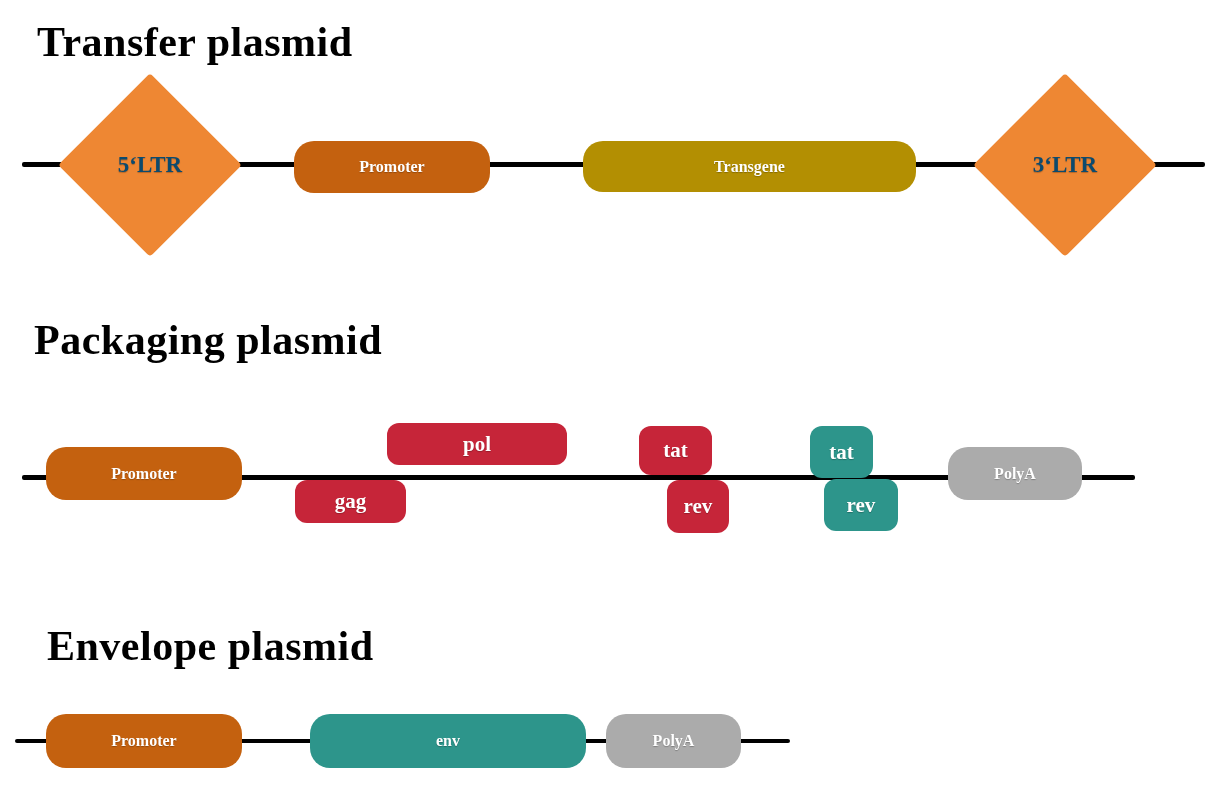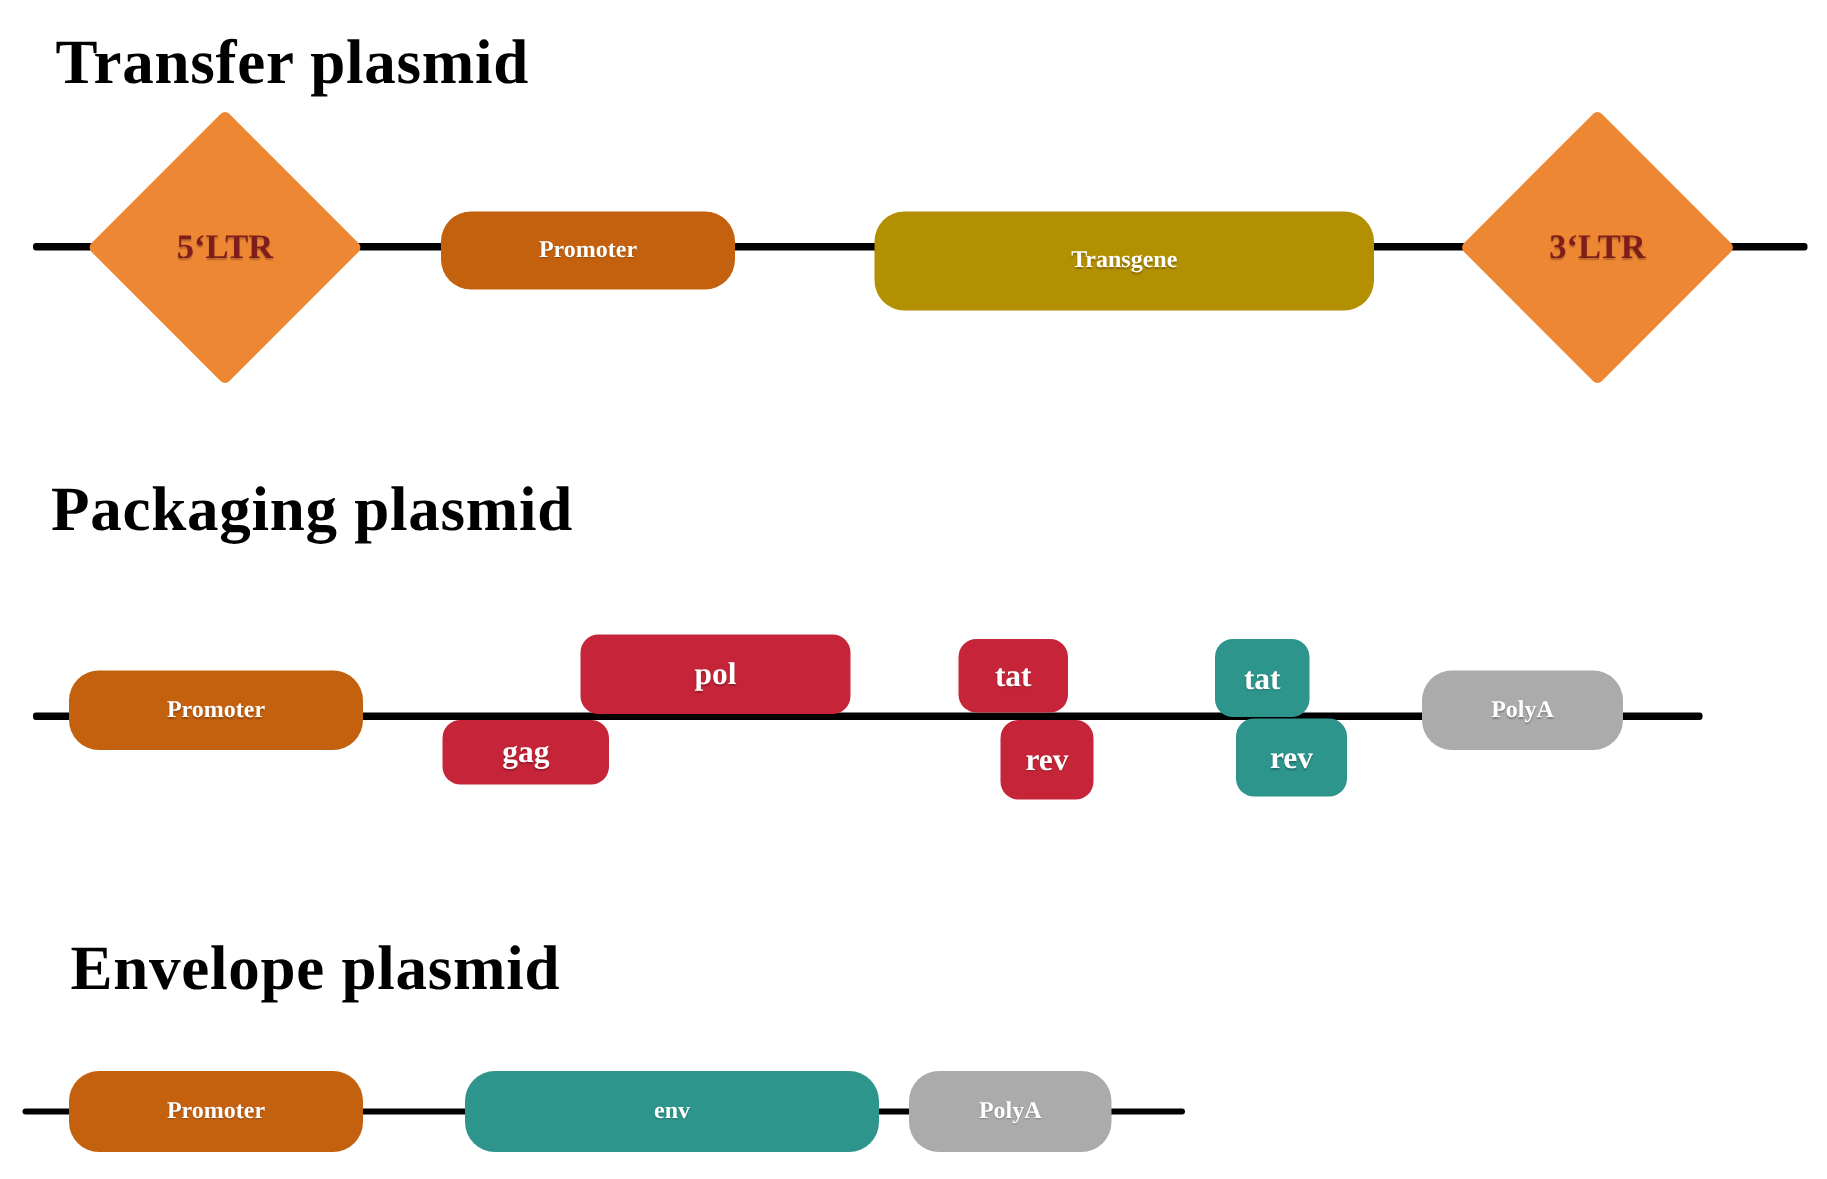--- a/index.html
+++ b/index.html
@@ -54,55 +54,55 @@
     border-radius: 4px;
     z-index: 2;
   }
   .diamond-label {
     position: absolute;
     width: 184px;
     height: 32px;
     display: flex;
     align-items: center;
     justify-content: center;
-    color: #7f1d1d;
+    color: #0c4a6e;
     font-weight: bold;
     font-size: 23px;
     text-shadow: 0 1px 1px rgba(0,0,0,0.25);
     z-index: 3;
   }
 </style>
 </head>
 <body>
 
 <div class="canvas">
 
   <h1 class="title" style="left:25px; top:6px;">Transfer plasmid</h1>
 
   <div class="line" style="left: 22px; top: 162px; width: 1183px; background-color: rgb(0, 0, 0);"></div>
 
   <div class="diamond" style="left: 85px; top: 100px; background-color: rgb(238, 135, 51);"></div>
   <div class="diamond-label" style="left:58px; top:149px;">5‘LTR</div>
 
   <div class="box" style="left: 294px; top: 141px; width: 196px; height: 52px; background-color: rgb(196, 97, 15);">Promoter</div>
 
-  <div class="box" style="left: 583px; top: 141px; width: 333px; height: 66px; background-color: rgb(179, 143, 2);">Transgene</div>
+  <div class="box" style="left: 583px; top: 141px; width: 333px; height: 51px; background-color: rgb(179, 143, 2);">Transgene</div>
 
   <div class="diamond" style="left: 1000px; top: 100px; background-color: rgb(238, 135, 51);"></div>
   <div class="diamond-label" style="left:973px; top:149px;">3‘LTR</div>
 
   <h1 class="title" style="left:22px; top:304px;">Packaging plasmid</h1>
 
   <div class="line" style="left: 22px; top: 475px; width: 1113px; background-color: rgb(0, 0, 0);"></div>
 
   <div class="box" style="left: 46px; top: 447px; width: 196px; height: 53px; background-color: rgb(196, 97, 15);">Promoter</div>
 
   <div class="box small" style="left: 295px; top: 480px; width: 111px; height: 43px; background-color: rgb(198, 37, 57);">gag</div>
 
-  <div class="box small" style="left: 387px; top: 423px; width: 180px; height: 53px; background-color: rgb(198, 37, 57);">pol</div>
+  <div class="box small" style="left: 387px; top: 423px; width: 180px; height: 42px; background-color: rgb(198, 37, 57);">pol</div>
 
   <div class="box small" style="left: 639px; top: 426px; width: 73px; height: 49px; background-color: rgb(198, 37, 57);">tat</div>
 
   <div class="box small" style="left: 667px; top: 480px; width: 62px; height: 53px; background-color: rgb(198, 37, 57);">rev</div>
 
   <div class="box small" style="left: 810px; top: 426px; width: 63px; height: 52px; background-color: rgb(45, 149, 139);">tat</div>
 
   <div class="box small" style="left: 824px; top: 479px; width: 74px; height: 52px; background-color: rgb(45, 149, 139);">rev</div>
 
   <div class="box" style="left: 948px; top: 447px; width: 134px; height: 53px; background-color: rgb(171, 171, 171);">PolyA</div>

